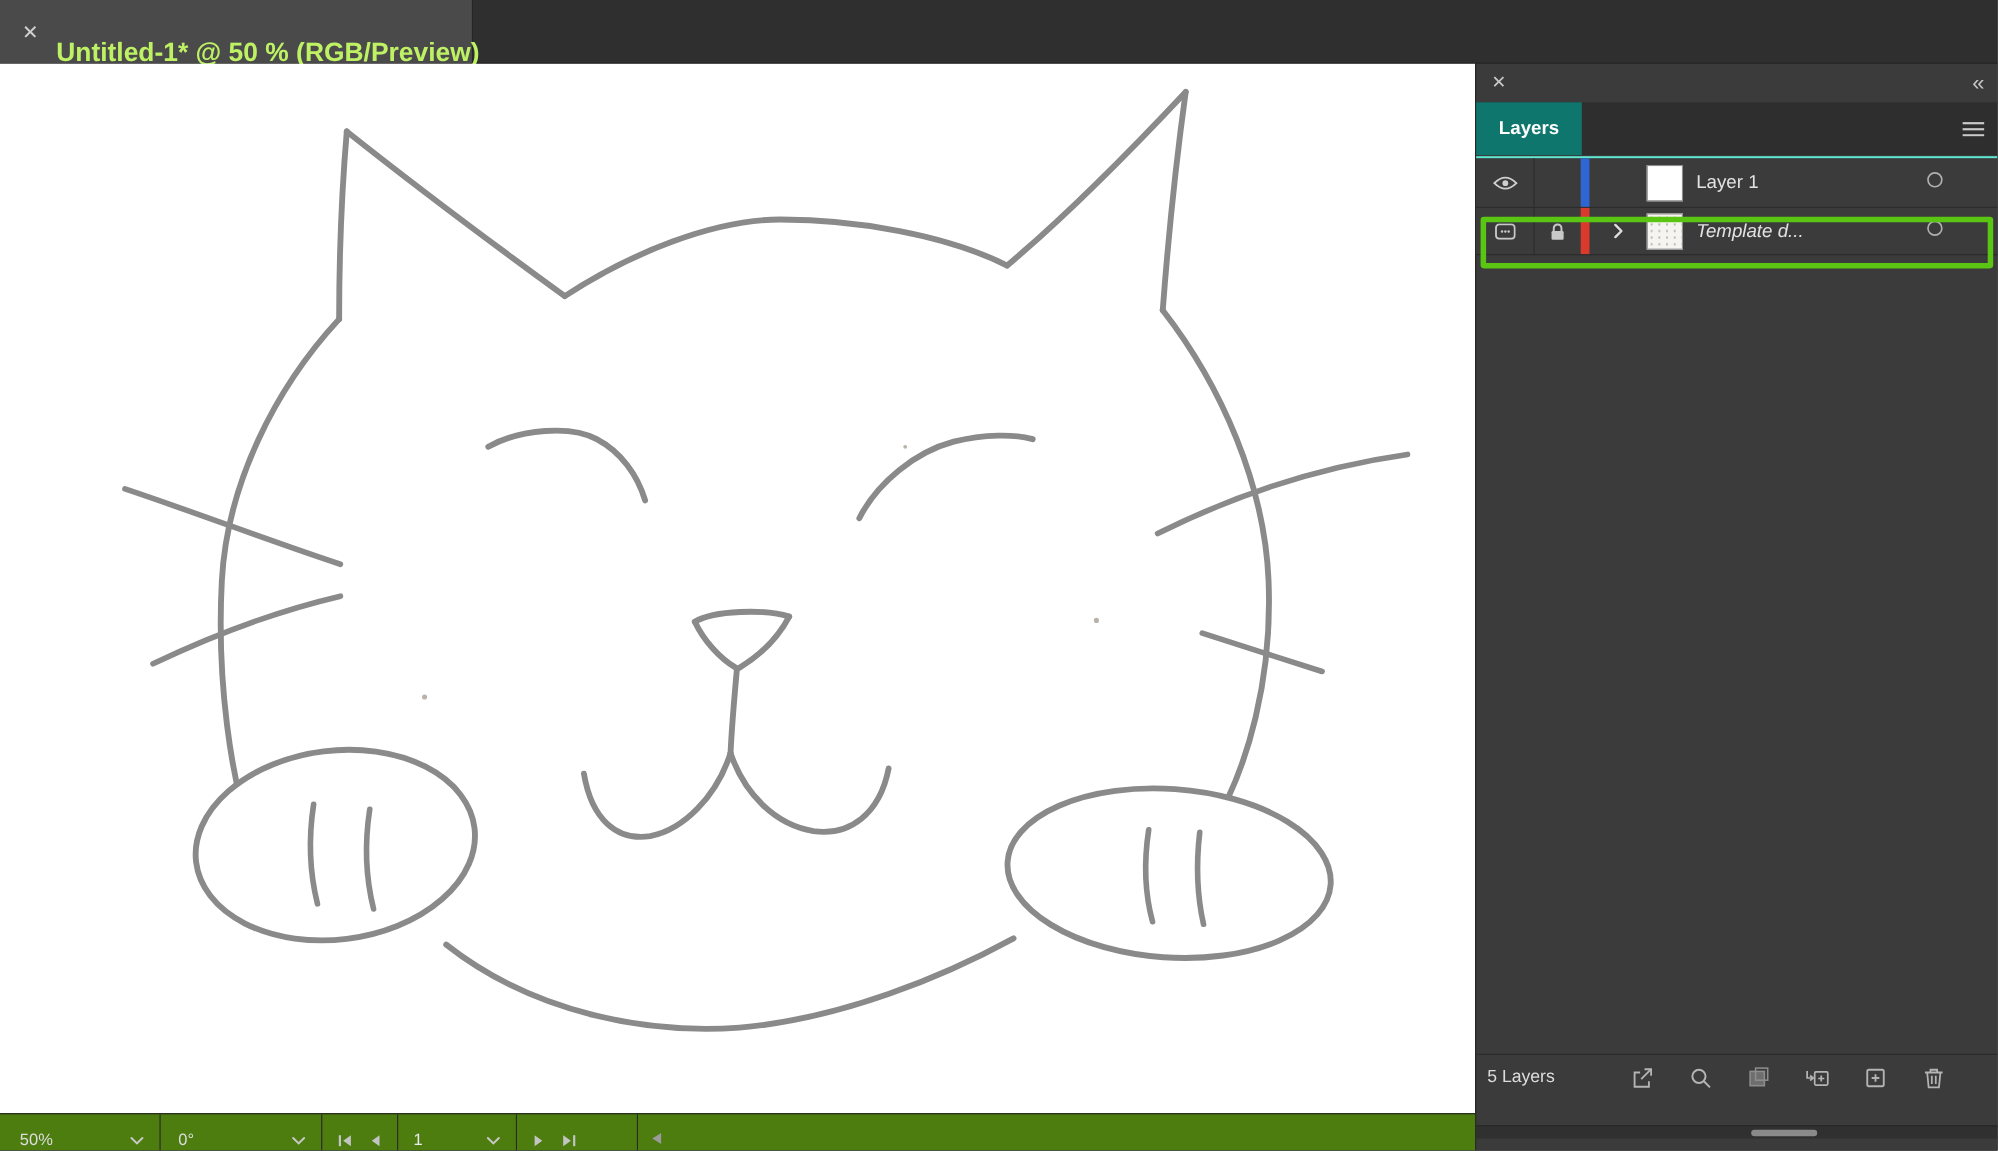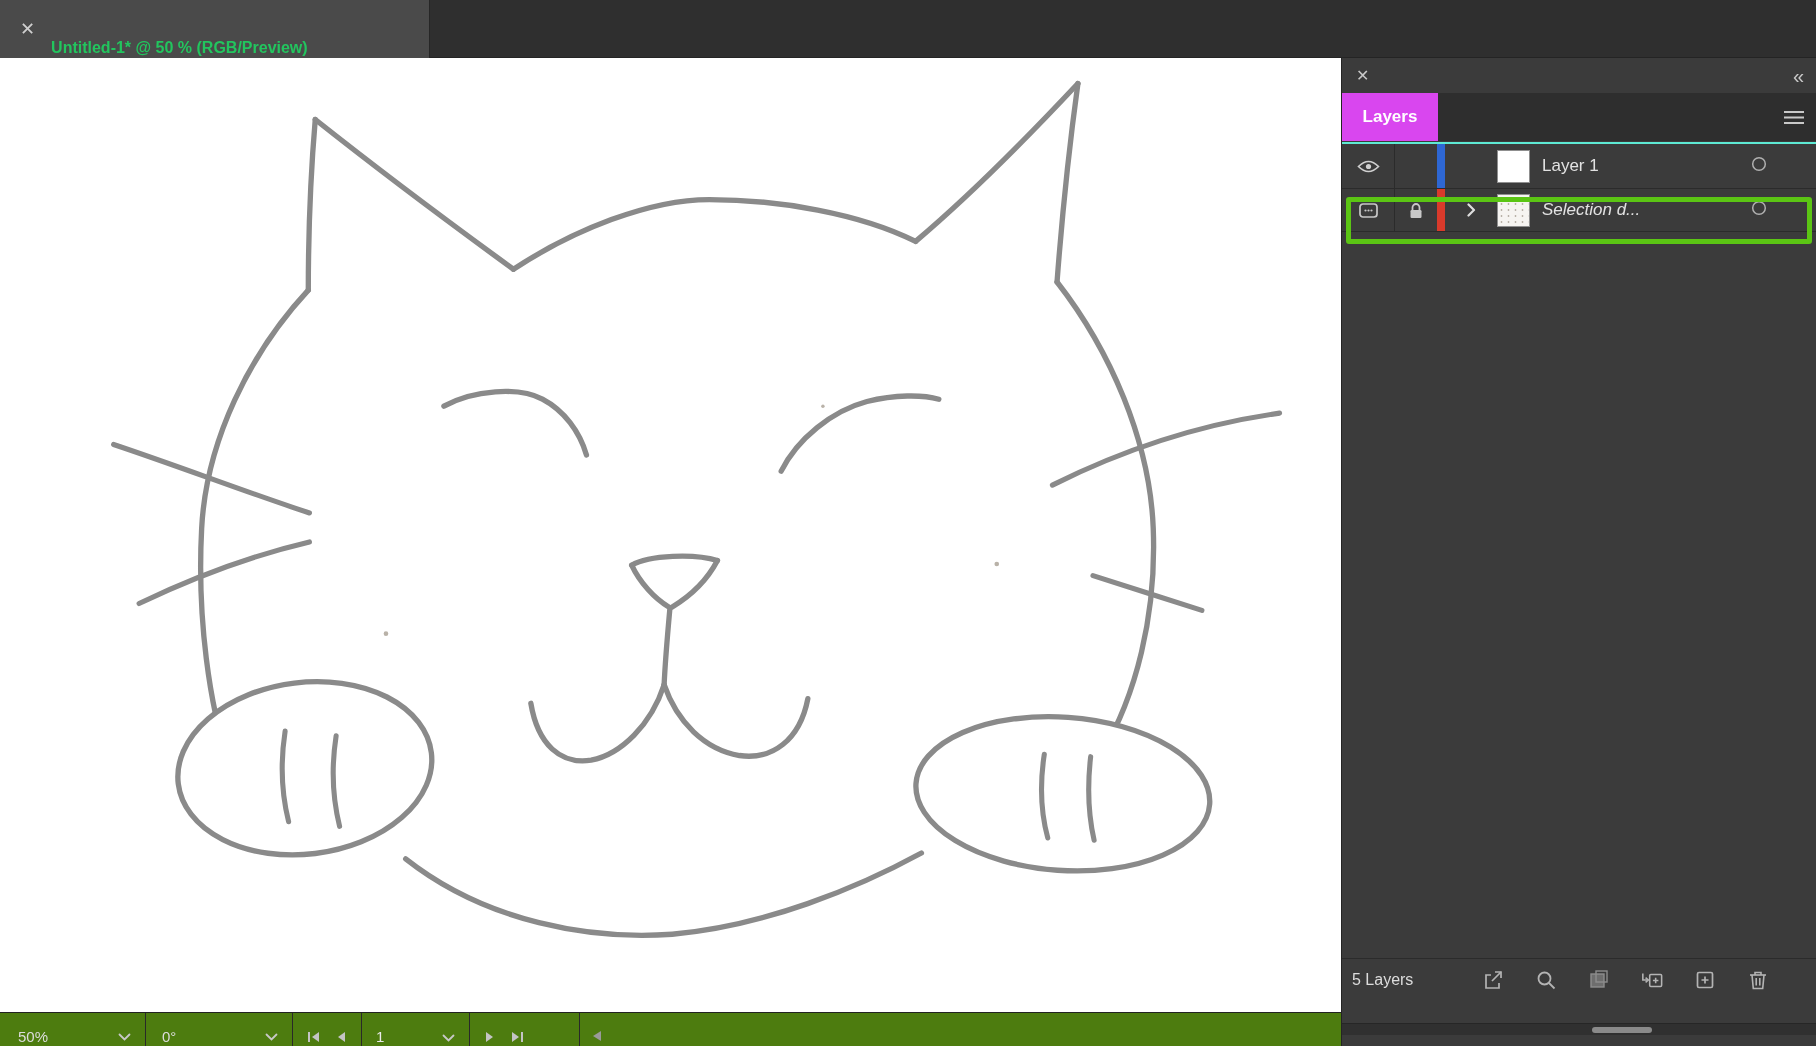--- a/index.html
+++ b/index.html
@@ -3,33 +3,33 @@
 <meta charset="utf-8">
 <style>
   * { margin:0; padding:0; box-sizing:border-box; }
   html,body { width:1816px; height:1046px; background:#323232; font-family:"Liberation Sans", sans-serif; overflow:hidden; }
   .app { position:relative; width:1816px; height:1046px; background:#3a3a3a; overflow:hidden; }
 
   
   .tabbar { position:absolute; left:0; top:0; width:1816px; height:58px; background:#2f2f2f; border-bottom:1px solid #242424; }
   .doc-tab { position:absolute; left:0; top:0; width:430px; height:58px; background:#4a4a4a; display:flex; align-items:center; padding:0 20px; gap:16px; border-right:1px solid #262626; cursor:default; }
   .tab-close { color:#cfcfcf; font-size:18px; line-height:1; }
-  .tab-title { color:#22c55e; font-size:16px; font-weight:bold; white-space:nowrap;margin-top:37px; }
+  .tab-title { color:#bef264; font-size:24px; font-weight:bold; white-space:nowrap;margin-top:37px; }
 
   
   .canvas { position:absolute; left:0; top:58px; width:1341px; height:954px; background:#ffffff; overflow:hidden; }
   .canvas svg { display:block; }
 
   
   .panel { position:absolute; left:1341px; top:58px; width:475px; height:988px; background:#3b3b3b; border-left:1px solid #242424; }
   .panel-top { position:absolute; left:0; top:0; width:100%; height:35px; display:flex; align-items:center; justify-content:space-between; padding:0 14px; }
   .panel-close { color:#c9c9c9; font-size:16px; line-height:1; }
   .panel-collapse { color:#c9c9c9; font-size:20px; line-height:1; letter-spacing:-2px; }
   .panel-tabrow { position:absolute; left:0; top:35px; width:100%; height:48px; background:#2e2e2e; display:flex; align-items:stretch; }
-  .panel-tab { width:96px; background:#d946ef; color:#ffffff; font-size:17px; font-weight:bold; display:flex; align-items:center; justify-content:center; }
+  .panel-tab { width:96px; background:#0f766e; color:#ffffff; font-size:17px; font-weight:bold; display:flex; align-items:center; justify-content:center; }
   .panel-menu { position:absolute; right:12px; top:0; height:48px; display:flex; align-items:center; }
 
   .rows { position:absolute; left:0; top:84px; width:100%; border-top:2px solid #5eead4; }
   .layer-row { position:relative; display:flex; align-items:center; height:45px; border-bottom:1px solid #2b2b2b; background:#3b3b3b; }
   .layer-row.r2 { height:43px; }
   .cell-vis { width:53px; height:100%; display:flex; align-items:center; justify-content:center; border-right:1px solid #2b2b2b; flex:none; }
   .cell-lock { width:42px; height:100%; display:flex; align-items:center; justify-content:center; flex:none; }
   .stripe { width:8px; height:100%; flex:none; }
   .stripe-blue { background:#2e67d3; }
   .stripe-red { background:#d93a2b; }
@@ -181,21 +181,21 @@
             <rect x="1.5" y="8" width="11" height="8" rx="1.2" fill="#c8c8c8"></rect>
           </svg>
         </div>
         <div class="stripe stripe-red"></div>
         <div class="cell-expand">
           <svg width="9" height="14" viewBox="0 0 9 14">
             <polyline points="1.5,1.5 7,7 1.5,12.5" fill="none" stroke="#dddddd" stroke-width="2.2" stroke-linecap="round" stroke-linejoin="round"></polyline>
           </svg>
         </div>
         <div class="thumb speckled"></div>
-        <span class="layer-name italic">Selection d...</span>
+        <span class="layer-name italic">Template d...</span>
         <span class="target-circle">
           <svg width="16" height="16" viewBox="0 0 16 16">
               <circle cx="8" cy="8" r="6.3" fill="none" stroke="#b0b0b0" stroke-width="1.5"></circle>
             </svg>
         </span>
       </div>
 
     </div>
 
     <div class="panel-footer">

